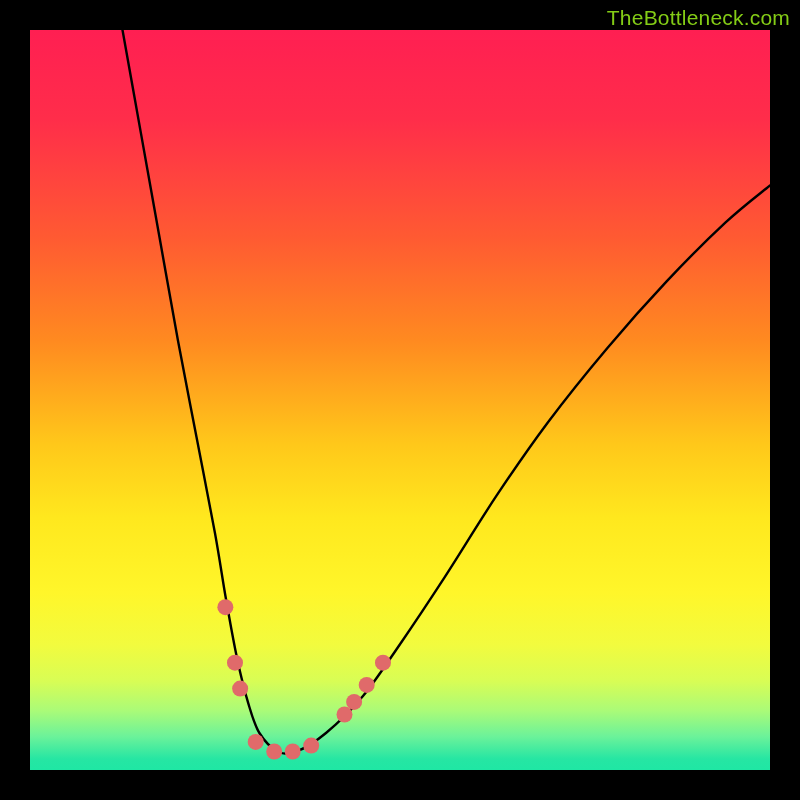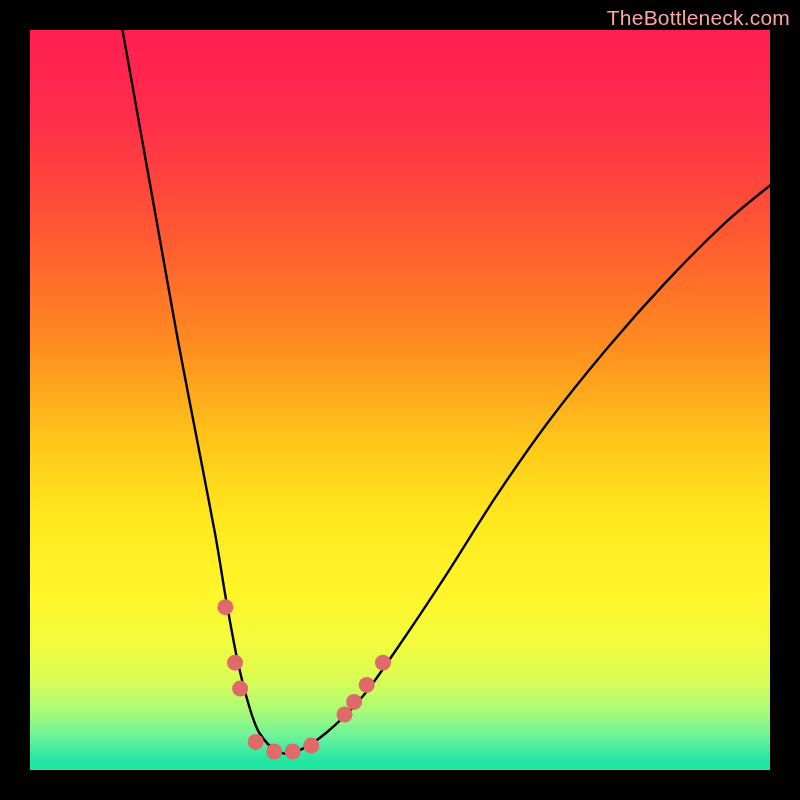--- a/index.html
+++ b/index.html
@@ -25,21 +25,21 @@
     overflow: hidden;
   }
   .gradient {
     position: absolute;
     inset: 0;
   }
   .watermark {
     position: absolute;
     top: 6px;
     right: 10px;
-    color: #fca5a5;
+    color: #84cc16;
     font-size: 21px;
     letter-spacing: 0.2px;
     font-weight: 400;
   }
   svg.curve {
     position: absolute;
     inset: 0;
   }
 </style>
 </head>

